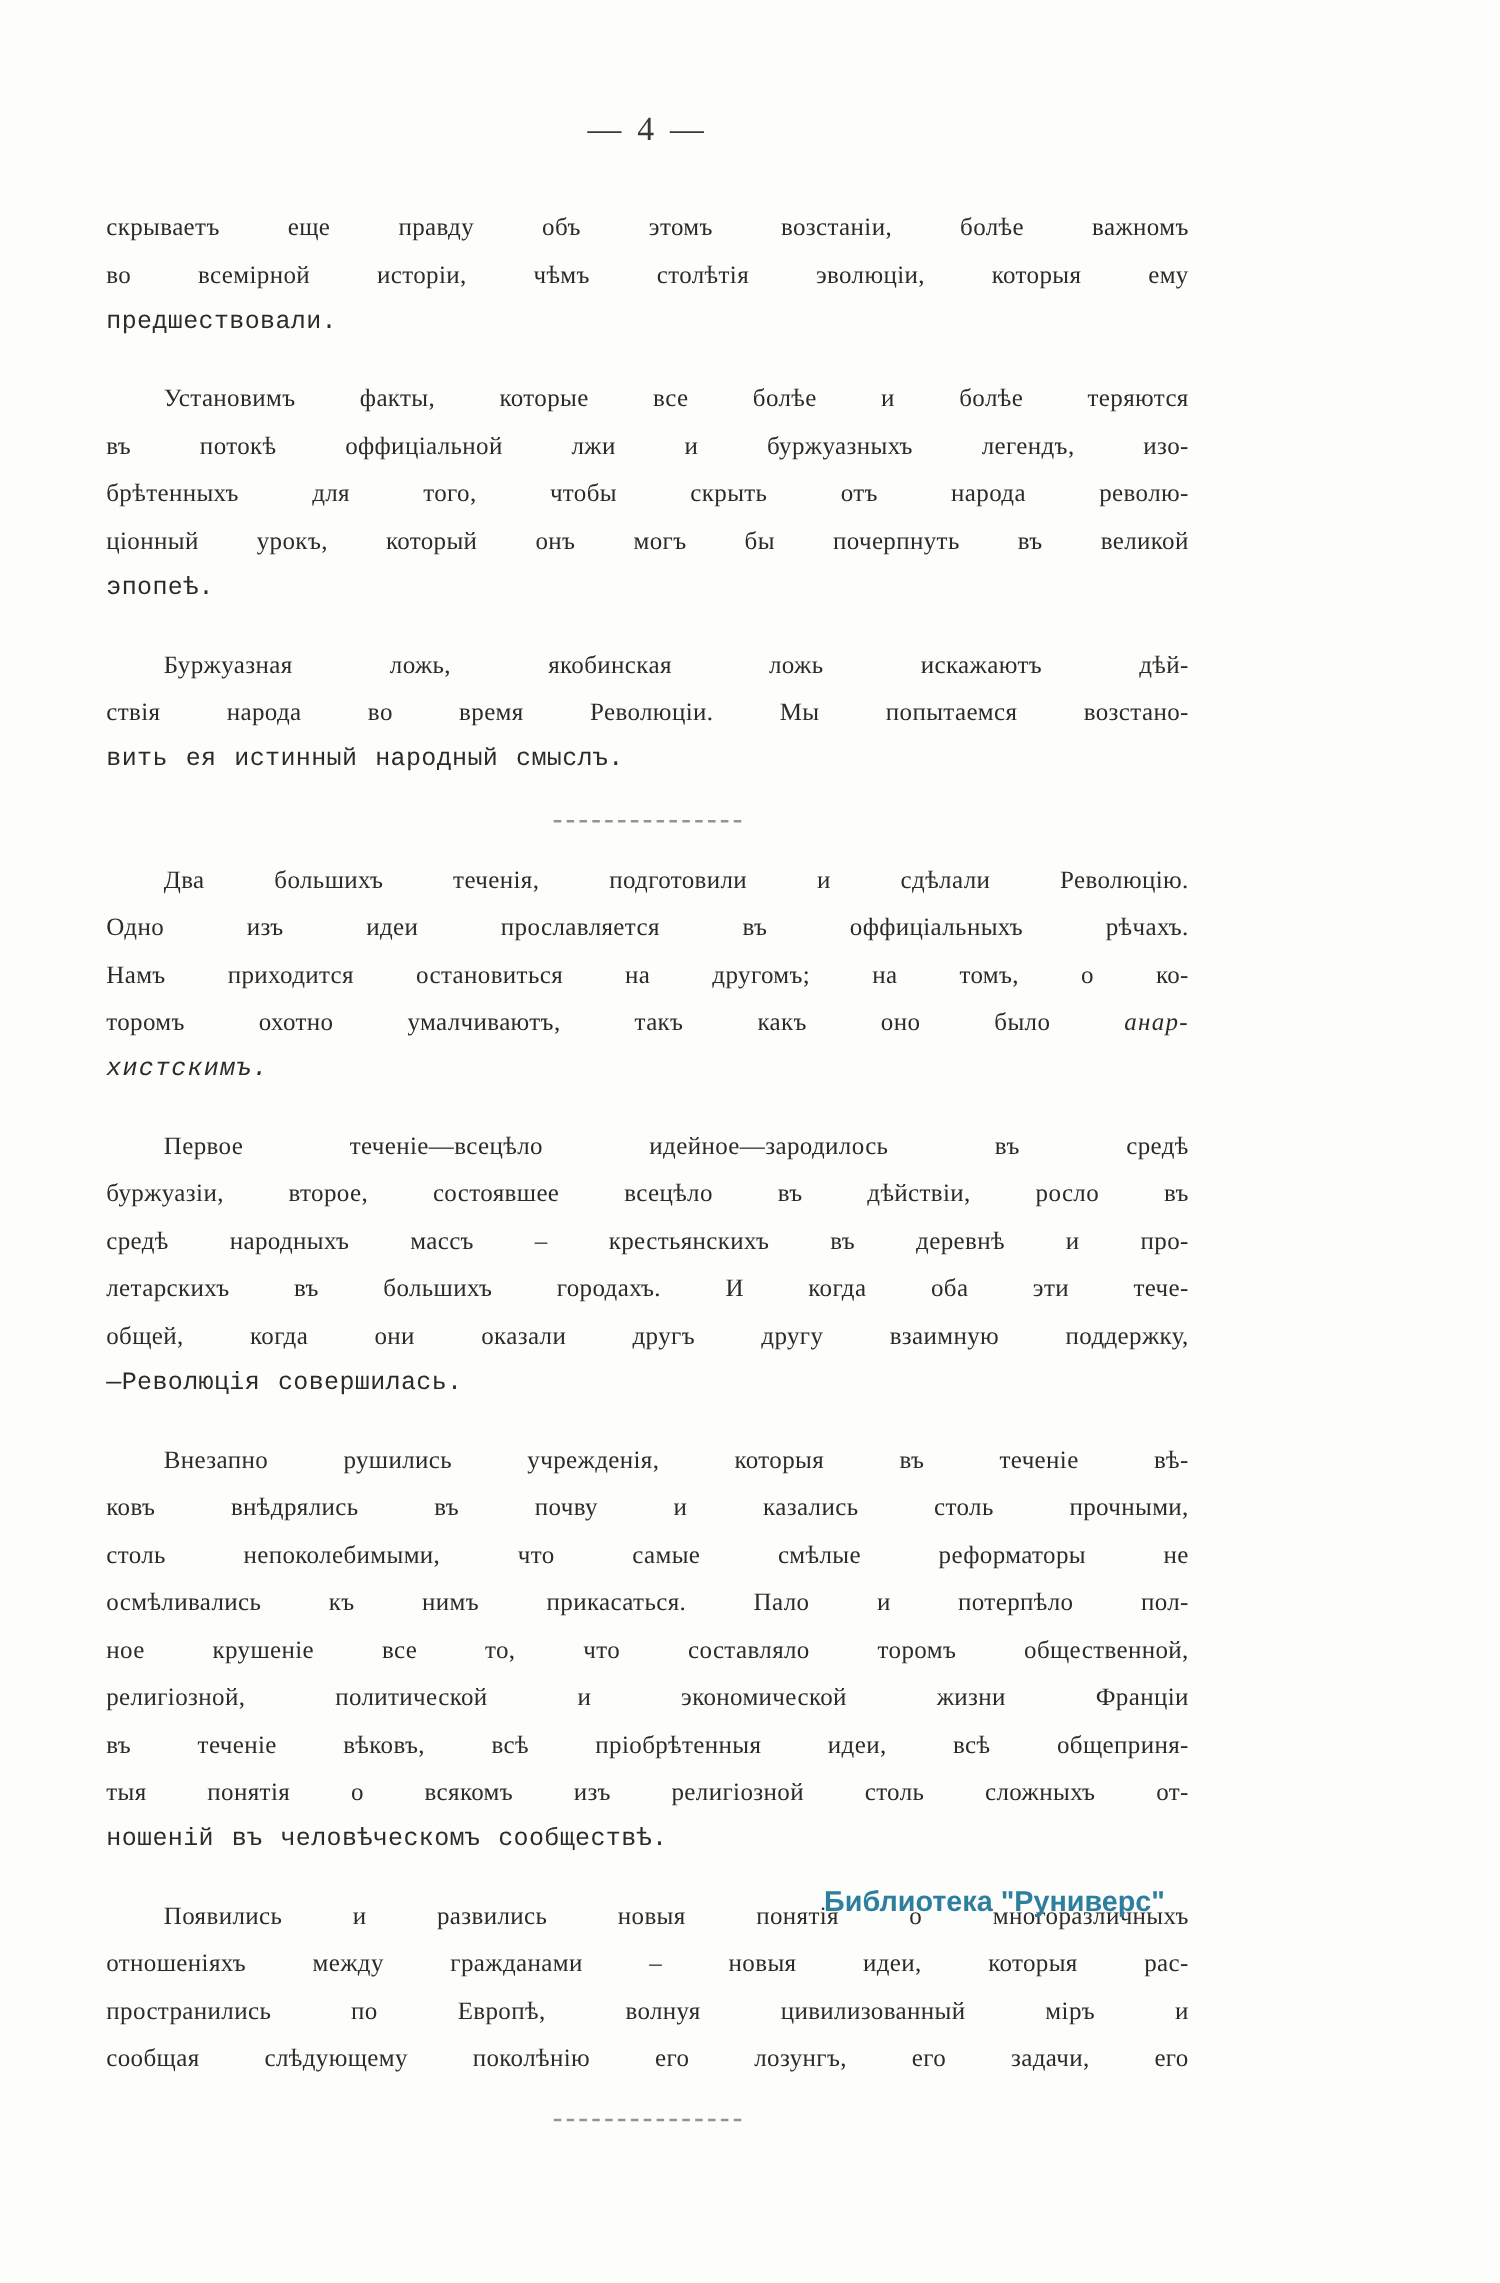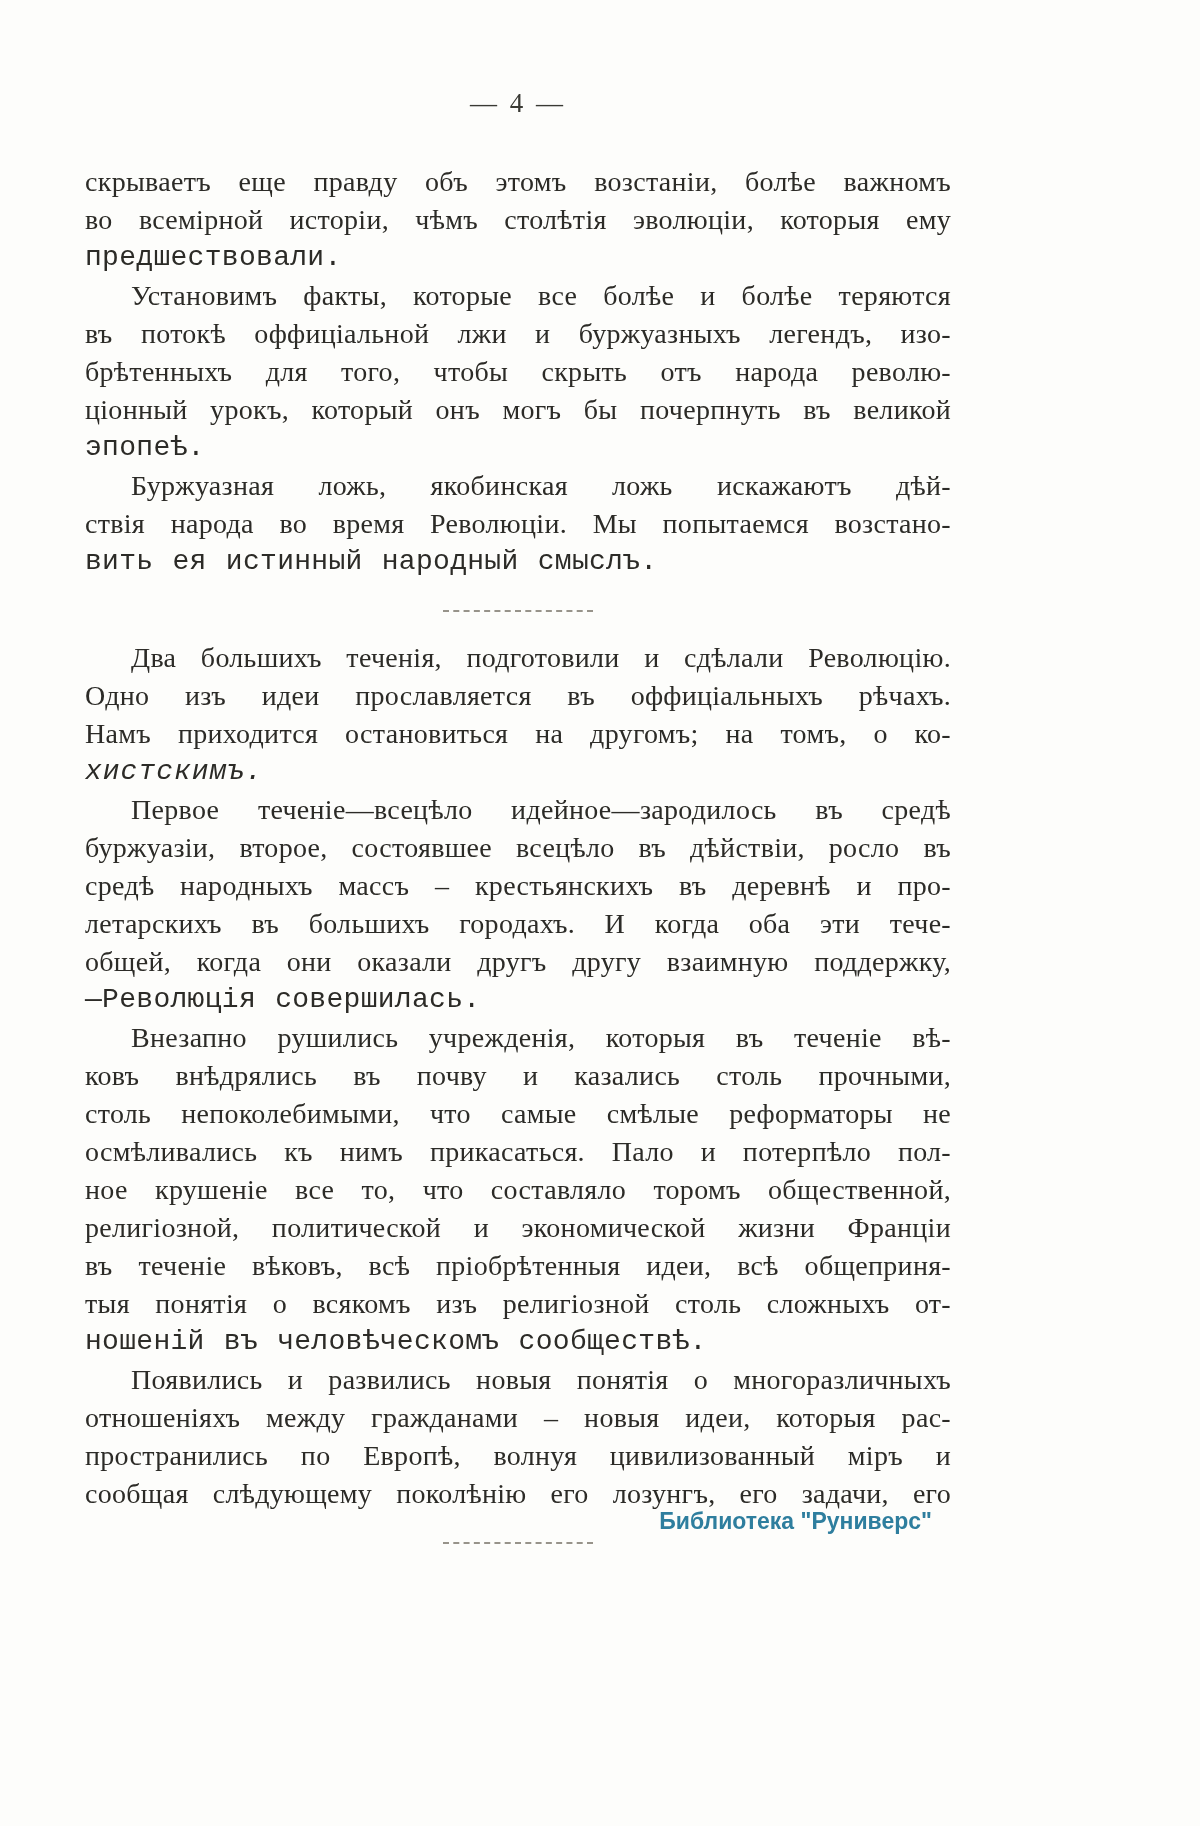--- a/index.html
+++ b/index.html
@@ -19,30 +19,30 @@
     width: 866px;
   }
   .page-number {
     text-align: center;
     font-size: 27px;
     letter-spacing: 3px;
     color: #3a3a34;
     margin-bottom: 44px;
   }
   .paragraph {
-    font-size: 28px;
+    font-size: 20px;
     line-height: 38px;
     letter-spacing: 0.3px;
     word-spacing: 2px;
   }
   .line {
     text-align: justify;
     text-align-last: justify;
   }
-  .line.first { text-indent: 46px; }
+  .line.first { text-indent: 46px; margin-top: 23px; }
   .line.last { text-align-last: left; font-family: Liberation Mono, monospace; }
   .line em { font-style: italic; letter-spacing: 1px; }
   .divider {
     width: 150px;
     height: 0;
     border-top: 2px dashed #97938a;
     margin: 29px auto 27px auto;
   }
   .watermark {
     position: absolute;
@@ -75,20 +75,21 @@
       <div class="paragraph">
         <div class="line first">Буржуазная ложь, якобинская ложь искажаютъ дѣй-</div>
         <div class="line">ствія народа во время Революціи. Мы попытаемся возстано-</div>
         <div class="line last">вить ея истинный народный смыслъ.</div>
       </div>
       <div class="divider"></div>
       <div class="paragraph">
         <div class="line first">Два большихъ теченія, подготовили и сдѣлали Революцію.</div>
         <div class="line">Одно изъ идеи прославляется въ оффиціальныхъ рѣчахъ.</div>
         <div class="line">Намъ приходится остановиться на другомъ; на томъ, о ко-</div>
+        <div class="line"><span>торомъ охотно умалчиваютъ, такъ какъ оно было </span><em>анар-</em></div>
         <div class="line last"><em>хистскимъ.</em></div>
       </div>
       <div class="paragraph">
         <div class="line first">Первое теченіе—всецѣло идейное—зародилось въ средѣ</div>
         <div class="line">буржуазіи, второе, состоявшее всецѣло въ дѣйствіи, росло въ</div>
         <div class="line">средѣ народныхъ массъ – крестьянскихъ въ деревнѣ и про-</div>
         <div class="line">летарскихъ въ большихъ городахъ. И когда оба эти тече-</div>
         <div class="line">общей, когда они оказали другъ другу взаимную поддержку,</div>
         <div class="line last">—Революція совершилась.</div>
       </div>

